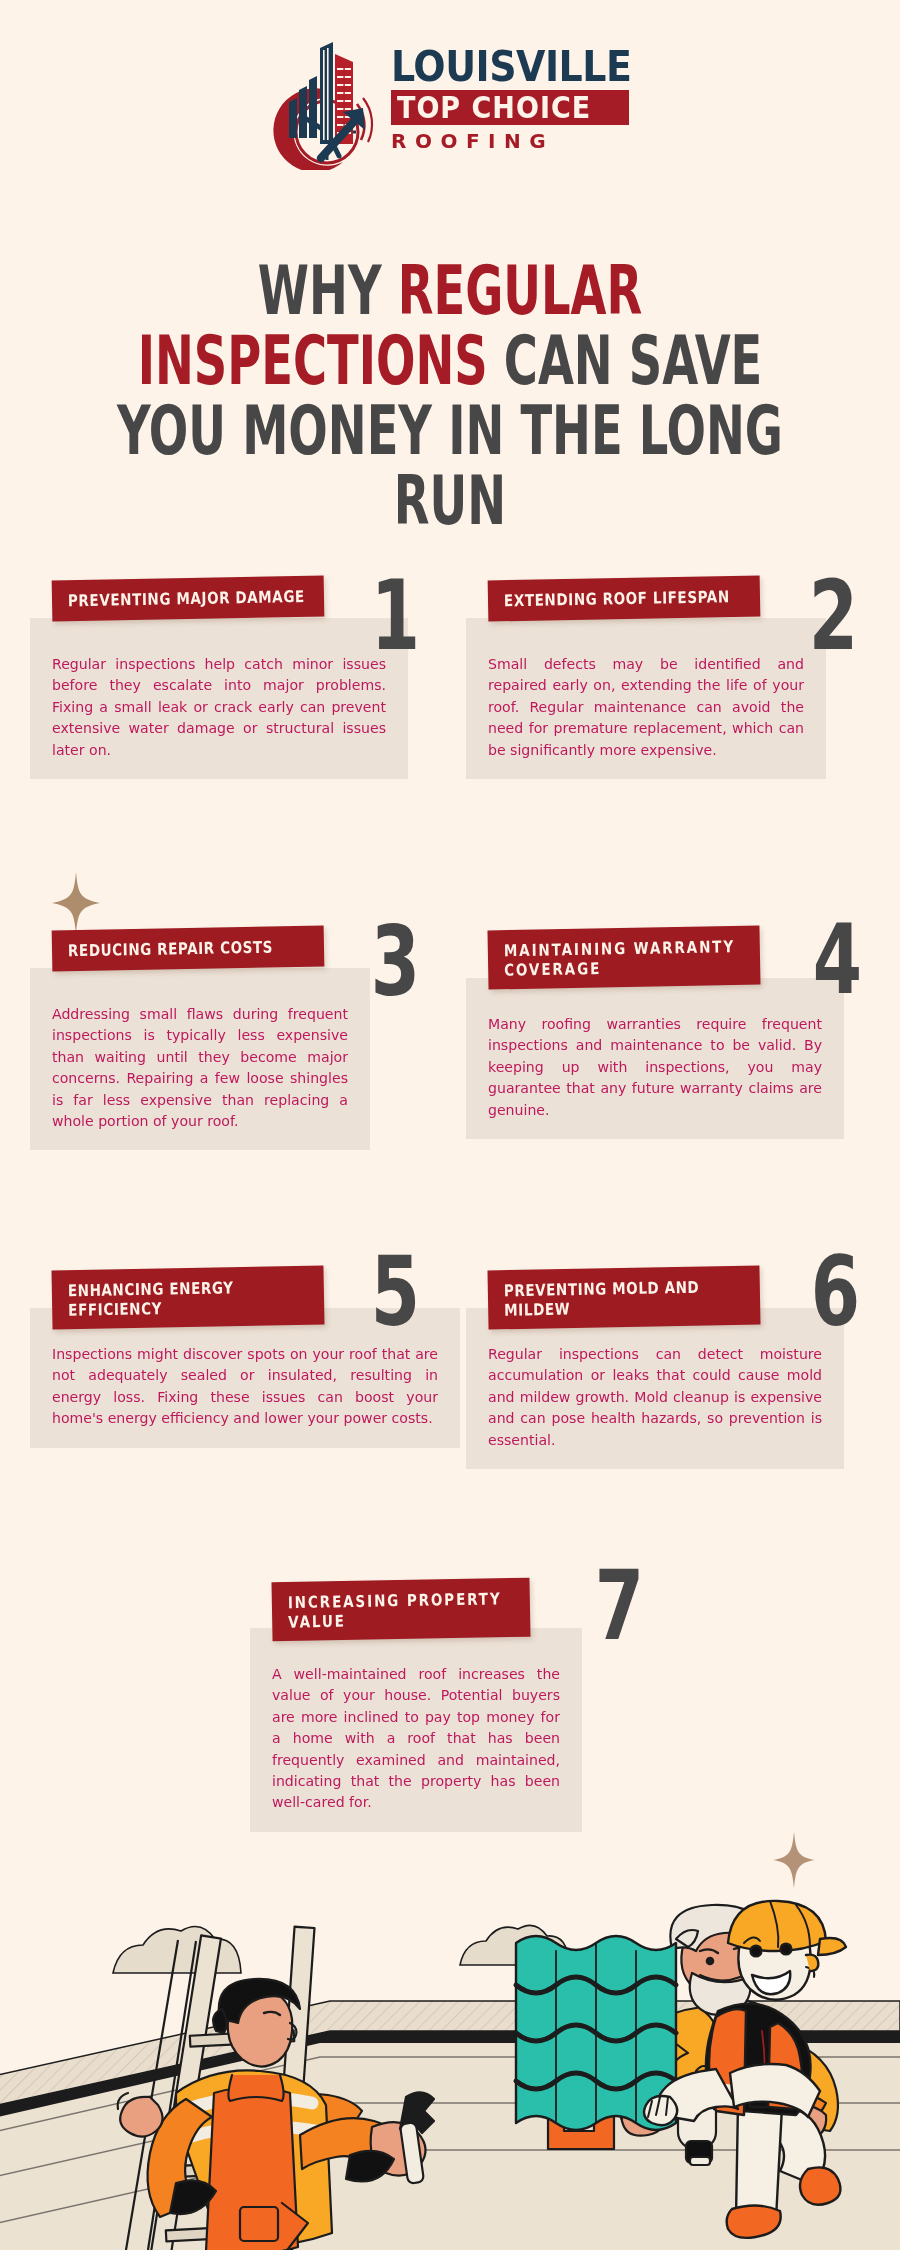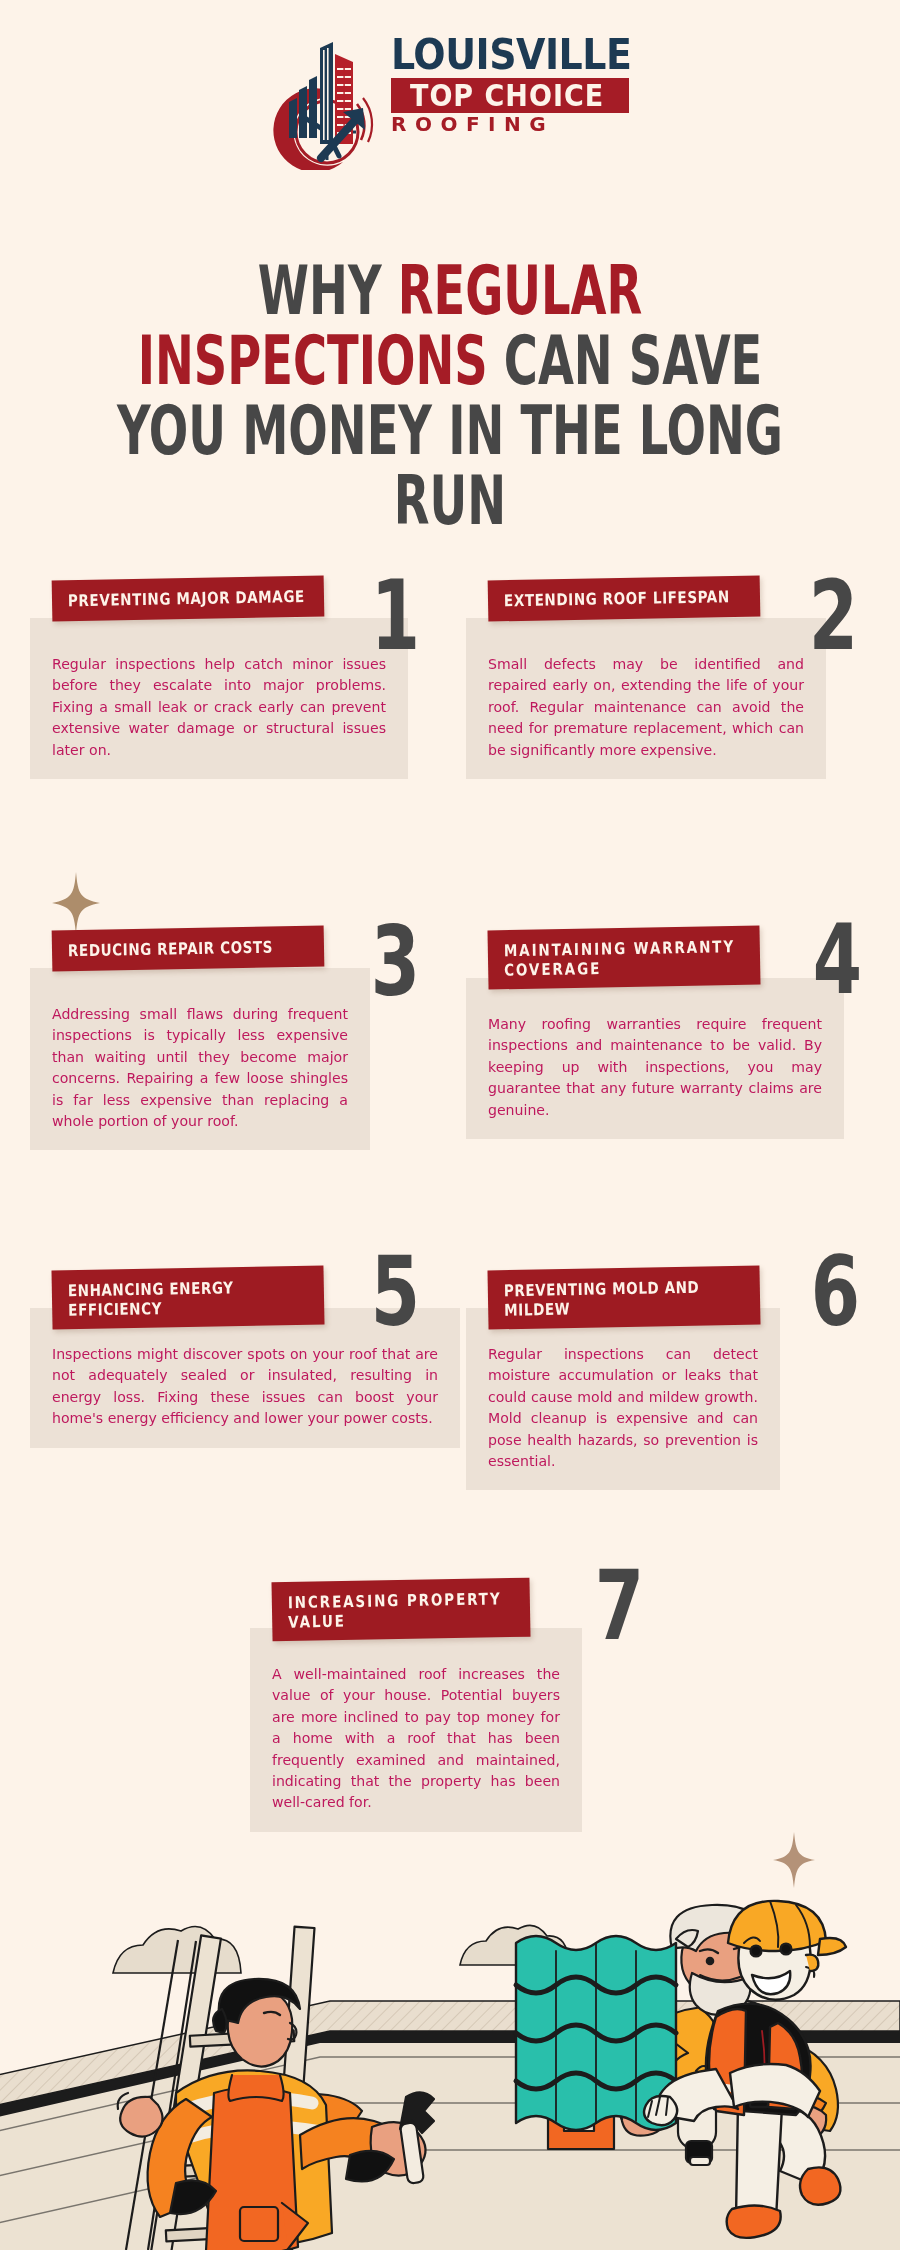--- a/index.html
+++ b/index.html
@@ -9,37 +9,38 @@
     width:900px; height:2250px; position:relative; overflow:hidden;
     font-family:"DejaVu Sans","Liberation Sans",sans-serif;
     background:#fdf3e9;
   }
 
   
   #logo-block { position:absolute; left:0; top:28px; width:900px; height:150px; }
   #logo-inner { position:relative; width:370px; height:150px; margin:0 auto; }
 
   .logo-mark { position:absolute; left:0; top:6px; width:130px; height:136px; }
-  .logo-text { position:absolute; left:126px; top:4px; width:244px; }
+  .logo-text { position:absolute; left:126px; top:16px; width:244px; }
   .logo-word-1 {
     font-family:"DejaVu Sans","Liberation Sans",sans-serif;
     font-weight:bold; font-size:38px; color:#1d3a53;
     letter-spacing:-0.5px; line-height:40px;
     transform:scaleY(1.12); transform-origin:left top;
   }
   .logo-band {
-    background:#a51c26; margin-top:6px; padding:3px 4px 4px 19px; width:238px;
+    background:#a51c26; margin-top:6px; padding:3px 4px 4px 6px; width:238px;
   }
   .logo-word-2 {
     font-family:"DejaVu Sans","Liberation Sans",sans-serif;
     font-weight:bold; font-size:27px; color:#fdf3e9;
     letter-spacing:1px; line-height:28px;
     transform:scaleY(1.1); transform-origin:left top;
   }
   .logo-word-3 {
+    margin-top:5px;
     font-family:"DejaVu Sans","Liberation Sans",sans-serif;
     font-weight:bold; font-size:20px; color:#a51c26;
     letter-spacing:8.5px; line-height:22px;
   }
 
   
   #headline {
     position:absolute; left:24px; top:255px; width:852px;
     text-align:center;
     font-family:"DejaVu Sans Condensed","Liberation Sans Narrow","Liberation Sans",sans-serif;
@@ -212,21 +213,21 @@
   <div class="card-body" style="width:430px;">
     <div class="card-text">Inspections might discover spots on your roof that are not adequately sealed or insulated, resulting in energy loss. Fixing these issues can boost your home's energy efficiency and lower your power costs.</div>
   </div>
   <div class="card-banner" style="width:272px;">
     <div class="card-banner-txt">ENHANCING ENERGY EFFICIENCY</div>
   </div>
 </div>
 
 <div class="card" style="left:466px; top:1268px; width:400px;">
   <div class="card-num" style="right:6px; top:-24px;">6</div>
-  <div class="card-body" style="width:314px;">
+  <div class="card-body" style="width:378px;">
     <div class="card-text">Regular inspections can detect moisture accumulation or leaks that could cause mold and mildew growth. Mold cleanup is expensive and can pose health hazards, so prevention is essential.</div>
   </div>
   <div class="card-banner" style="width:272px;">
     <div class="card-banner-txt">PREVENTING MOLD AND MILDEW</div>
   </div>
 </div>
 
 <div class="card" style="left:250px; top:1580px; width:400px;">
   <div class="card-num" style="right:6px; top:-22px;">7</div>
   <div class="card-body" style="width:332px; top:48px;">

